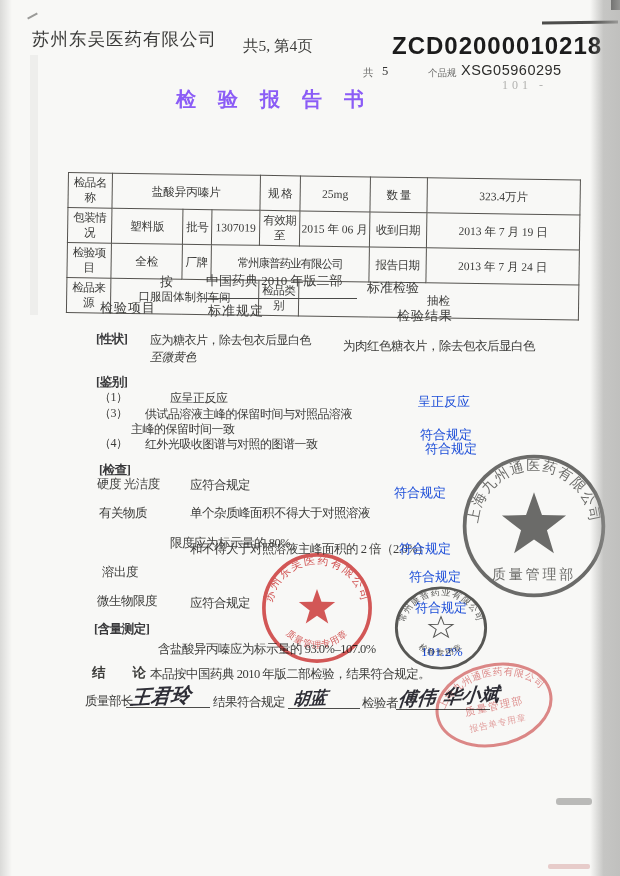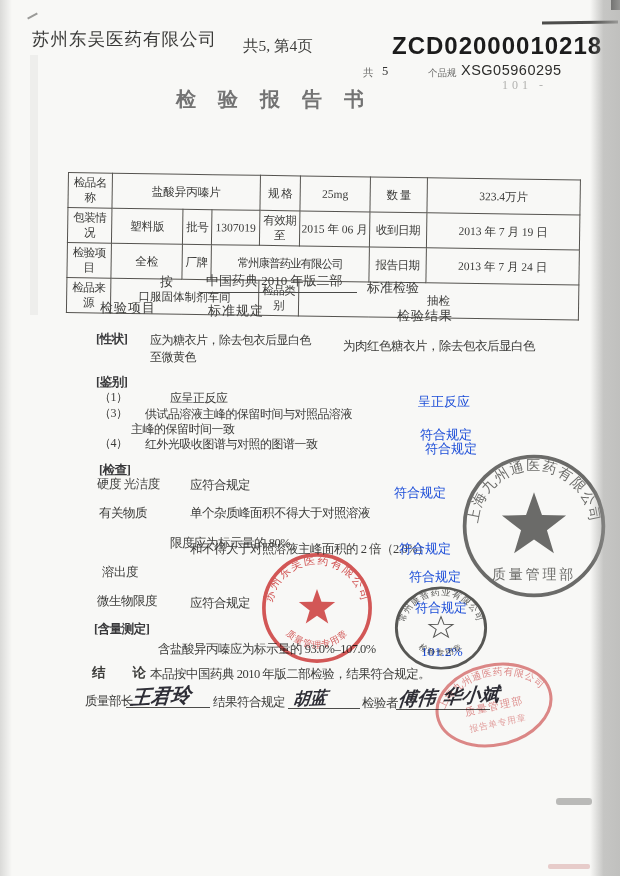--- a/index.html
+++ b/index.html
@@ -8,35 +8,35 @@
   #paper { position:relative; width:620px; height:876px; background:#f8f8f6; overflow:hidden; }
   .abs { position:absolute; white-space:nowrap; }
   
   .company { font-size:17.5px; letter-spacing:1px; color:#3a3a38; font-weight:500; }
   .pages { font-size:15.5px; color:#3f3f3d; }
   .docnum { font-family:"Liberation Sans","DejaVu Sans",sans-serif; font-size:24px; font-weight:bold; letter-spacing:1px; color:#1c1c1c; }
   .small-lbl { font-size:9.5px; color:#6a6a68; }
   .total-val { font-size:12.5px; color:#333; }
   .spec-code { font-family:"Liberation Sans","DejaVu Sans",sans-serif; font-size:14.5px; color:#2e2e2c; letter-spacing:0.5px; }
   .faint { font-size:12px; color:#b2b2b0; letter-spacing:4px; }
-  .title { font-size:20px; font-weight:bold; letter-spacing:22px; color:#737373; }
+  .title { font-size:20px; font-weight:bold; letter-spacing:22px; color:#8b5cf6; }
   .repline { font-size:13.5px; }
   .repval { font-family:"Liberation Serif",serif; font-size:14px; letter-spacing:1px; border-bottom:1px solid #555; padding:0 6px 1px 2px; }
   sup.fn { font-size:9px; vertical-align:6px; }
   
   table.info { position:absolute; left:68px; top:172px; width:512px; border-collapse:collapse; table-layout:fixed;
     transform:rotate(0.85deg); transform-origin:0 0; }
   table.info td { border:1px solid #55534f; font-size:11.5px; text-align:center; padding:2px 1px; height:22px; color:#3a3a38; overflow:hidden; }
   td.lbl { letter-spacing:-0.5px; color:#444442; }
   
   .s12 { font-size:12px; letter-spacing:-0.5px; }
   .s125 { font-size:12.5px; letter-spacing:-0.5px; }
   .s13 { font-size:13px; }
   .sec-lbl { font-size:12.5px; font-weight:600; letter-spacing:-0.5px; color:#39393b; }
-  .ul { border-bottom:1.5px solid #4a4a48; padding:0 14px 2px 6px; }
+  .ul { border-bottom:1.5px solid #4a4a48; padding:0 14px 8px 6px; }
   .result { font-size:13px; color:#1d4ed8; }
   
   .sig { font-family:"DejaVu Serif",serif; font-style:italic; font-weight:600; color:#2e2e36; transform:rotate(-3deg) skewX(-9deg); }
   .sigline { position:absolute; border-bottom:1.2px solid #4c4c4a; height:1px; }
   
   .stamp { position:absolute; mix-blend-mode:multiply; }
   .stamp svg { display:block; width:100%; height:100%; }
   
   .edge-right { position:absolute; top:0; right:0; width:30px; height:876px;
     background:linear-gradient(to right, rgba(150,150,148,0), rgba(148,148,146,0.5) 45%, rgba(178,178,176,0.8)); }
@@ -124,21 +124,21 @@
   <div class="abs s13" style="left:160px; top:273px;">按</div>
   <div class="abs s13 ul" style="left:200px; top:272px;">中国药典 2010 年版二部</div>
   <div class="abs s13" style="left:367px; top:279px;">标准检验</div>
 
   <div class="abs s13" style="left:100px; top:299px; letter-spacing:1px;">检验项目</div>
   <div class="abs s13" style="left:208px; top:302px; letter-spacing:1px;">标准规定</div>
   <div class="abs s13" style="left:397px; top:307px; letter-spacing:1px;">检验结果</div>
 
   <div class="abs sec-lbl" style="left:96px; top:331px;">[性状]</div>
   <div class="abs s12" style="left:150px; top:332px;">应为糖衣片，除去包衣后显白色</div>
-  <div class="abs s12" style="left:150px; top:349px;">至微黄色</div>
+  <div class="abs s12" style="left:150px; top:349px;font-style:italic;">至微黄色</div>
   <div class="abs s125" style="left:343px; top:338px;">为肉红色糖衣片，除去包衣后显白色</div>
 
   <div class="abs sec-lbl" style="left:96px; top:374px;">[鉴别]</div>
   <div class="abs s12" style="left:99px; top:389px;">（1）</div>
   <div class="abs s12" style="left:170px; top:390px;">应呈正反应</div>
   <div class="abs result" style="left:418px; top:393px;">呈正反应</div>
   <div class="abs s12" style="left:99px; top:405px;">（3）</div>
   <div class="abs s12" style="left:145px; top:406px;">供试品溶液主峰的保留时间与对照品溶液</div>
   <div class="abs s12" style="left:131px; top:421px;">主峰的保留时间一致</div>
   <div class="abs result" style="left:420px; top:426px;">符合规定</div>

